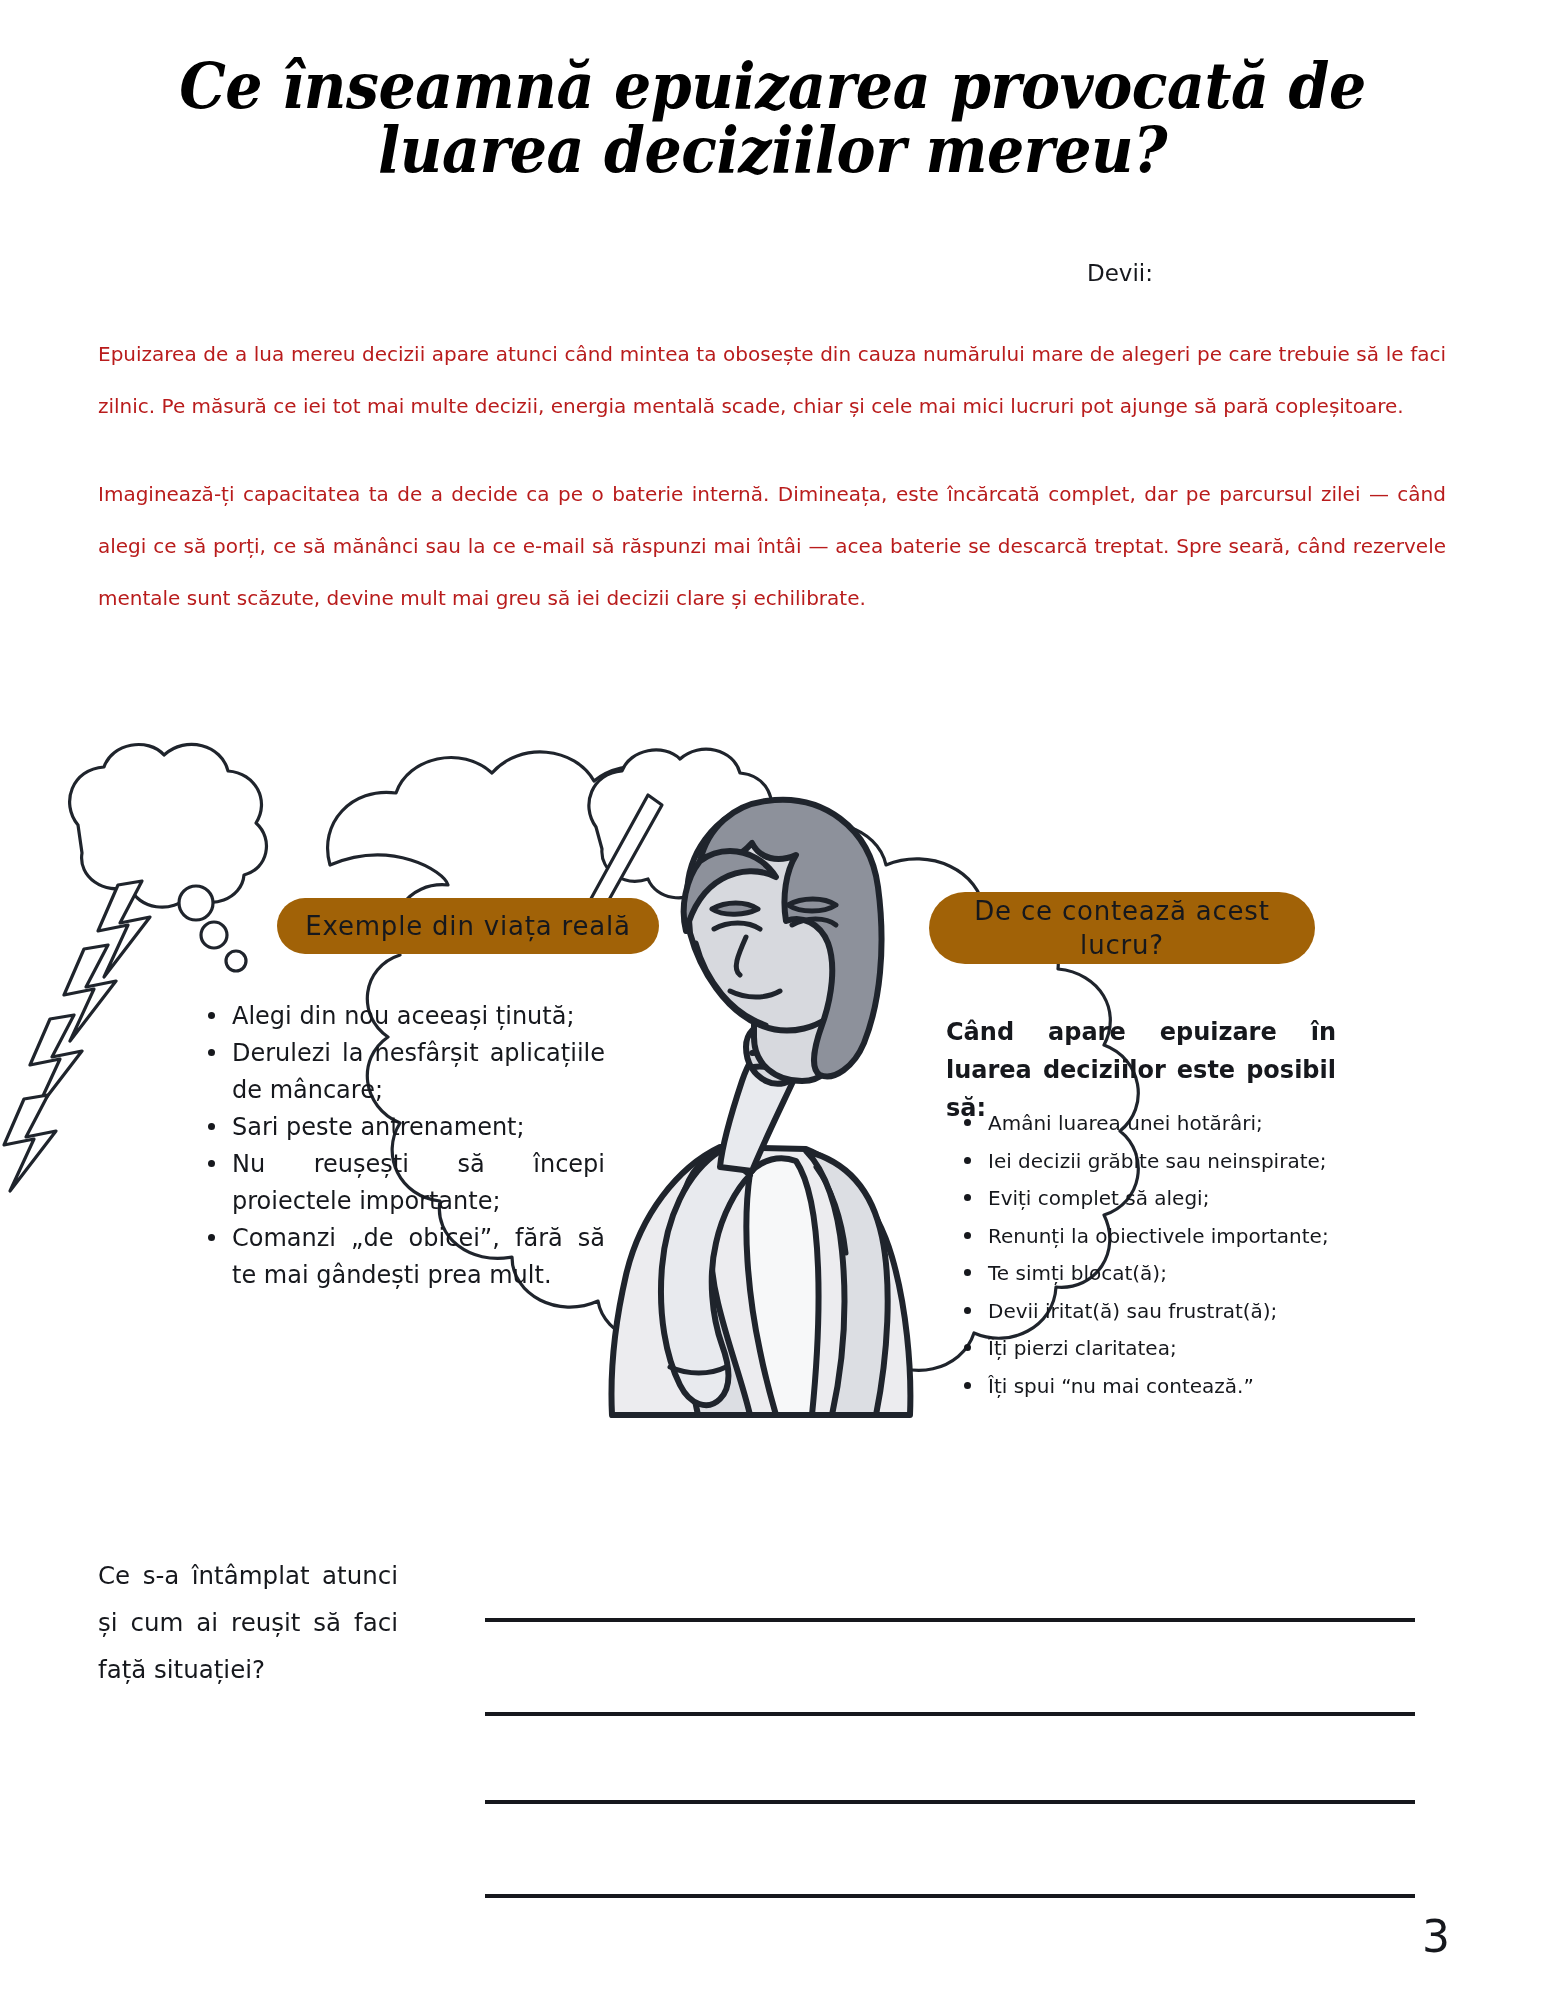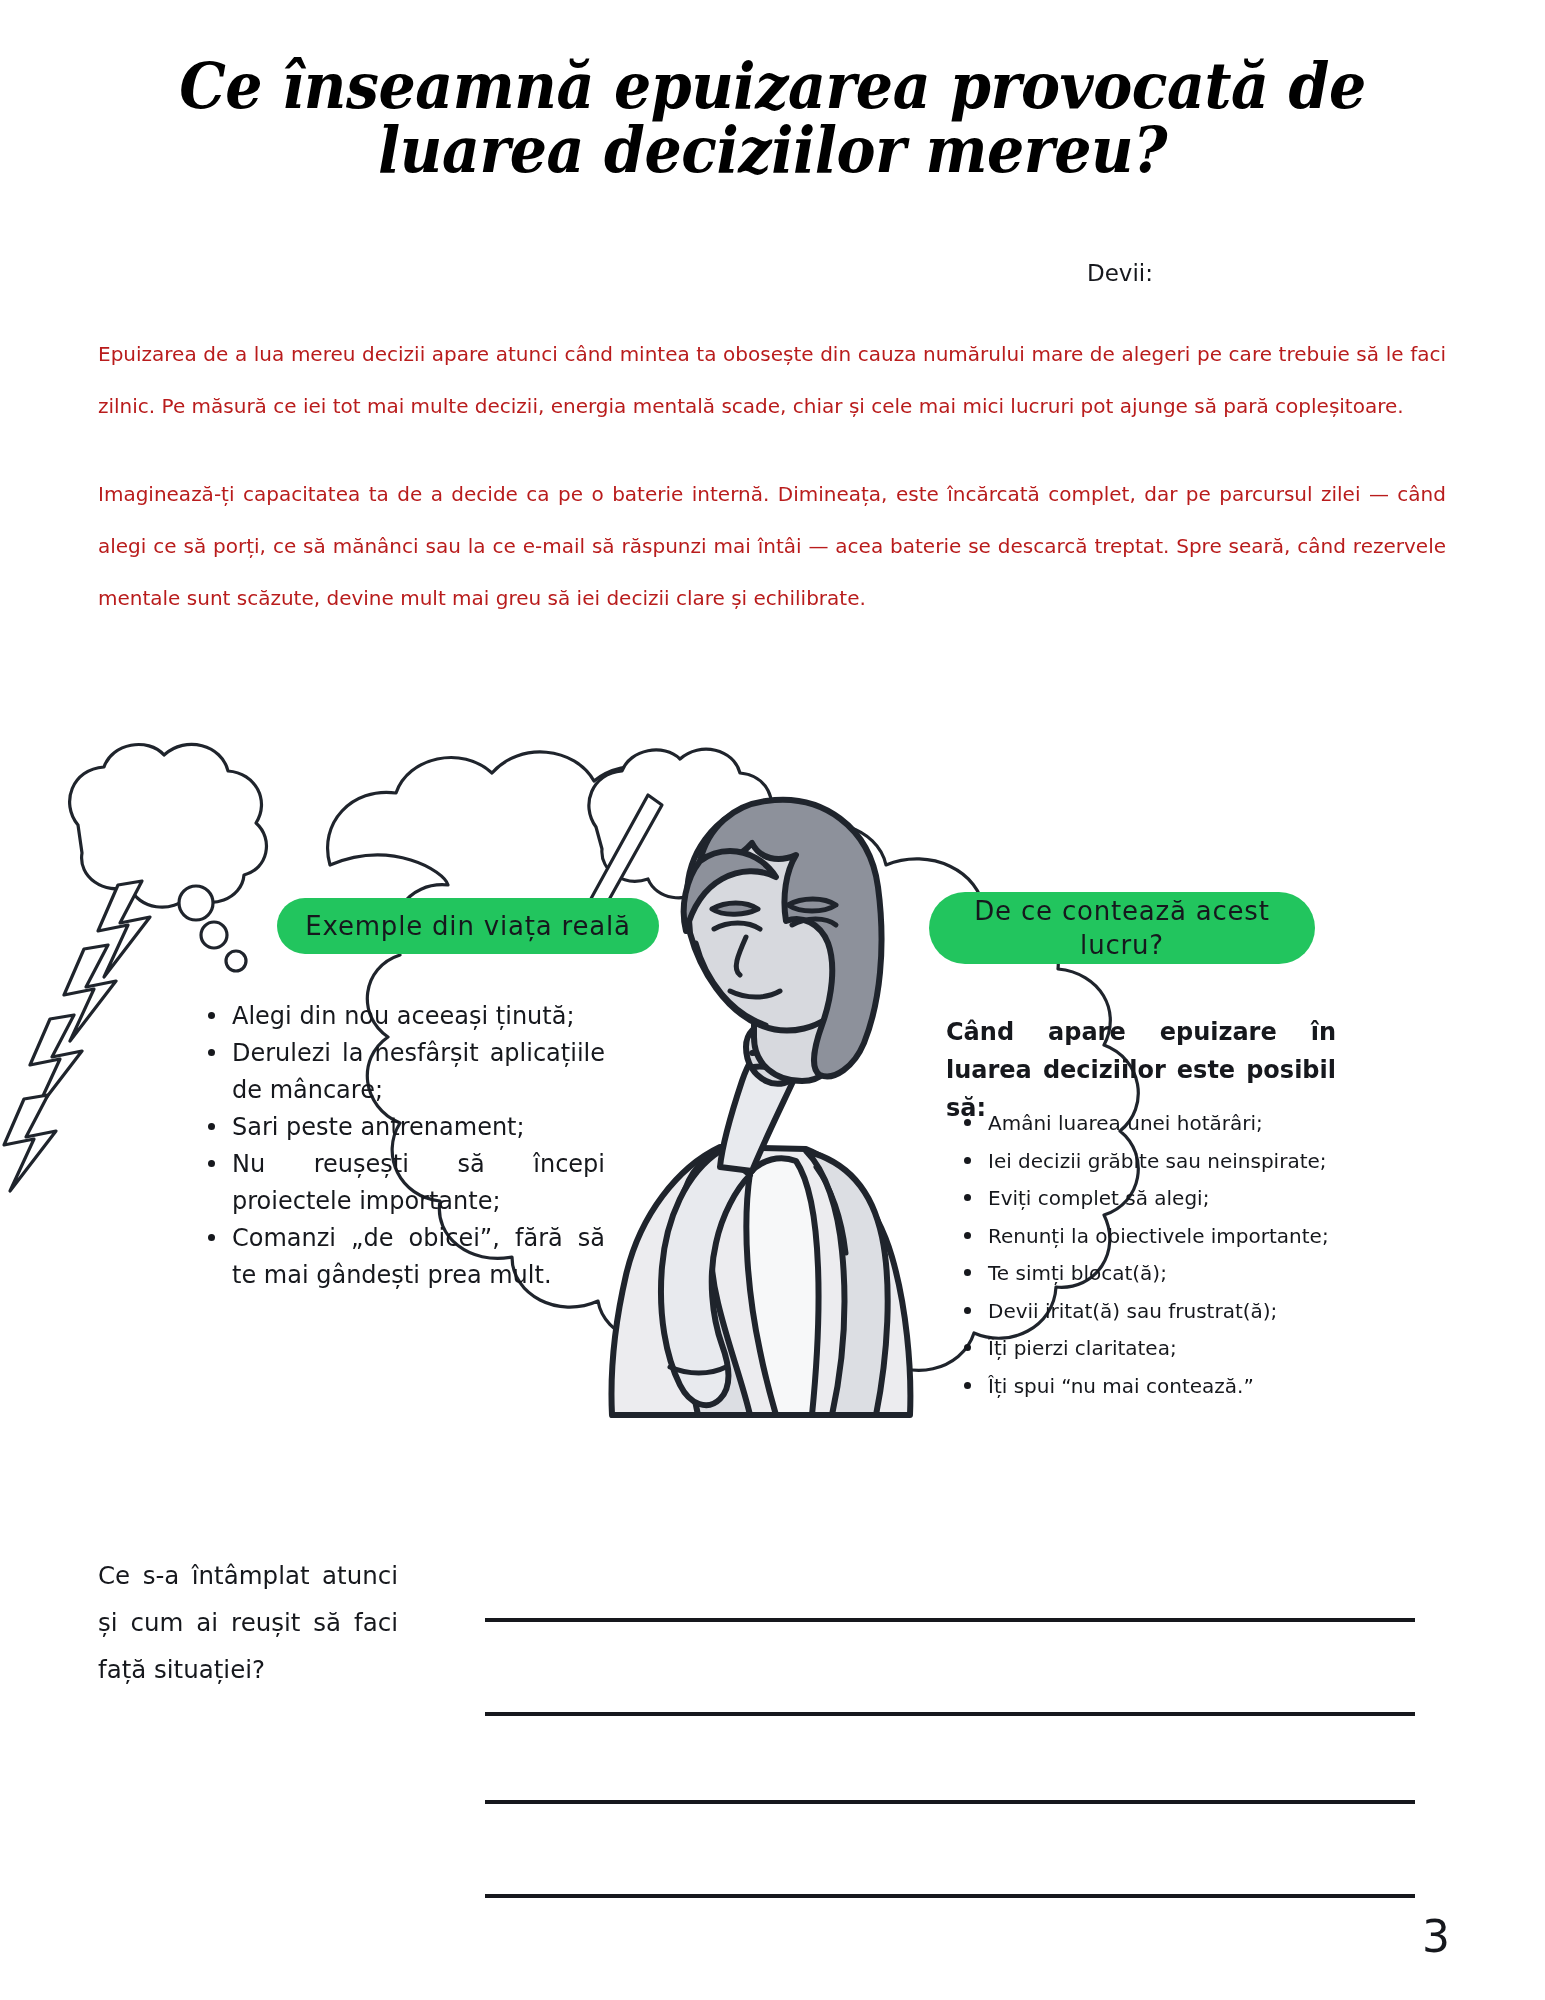--- a/index.html
+++ b/index.html
@@ -72,21 +72,21 @@
   .cloud-svg {
     position: absolute;
     left: 0; top: 0;
     width: 1545px;
     height: 790px;
   }
 
   
   .pill {
     position: absolute;
-    background: #22c55e;
+    background: #a16207;
     border-radius: 40px;
     color: #16181d;
     text-align: center;
     font-size: 26px;
     line-height: 34px;
     letter-spacing: 0.8px;
     display: flex;
     align-items: center;
     justify-content: center;
     padding: 10px 26px;

